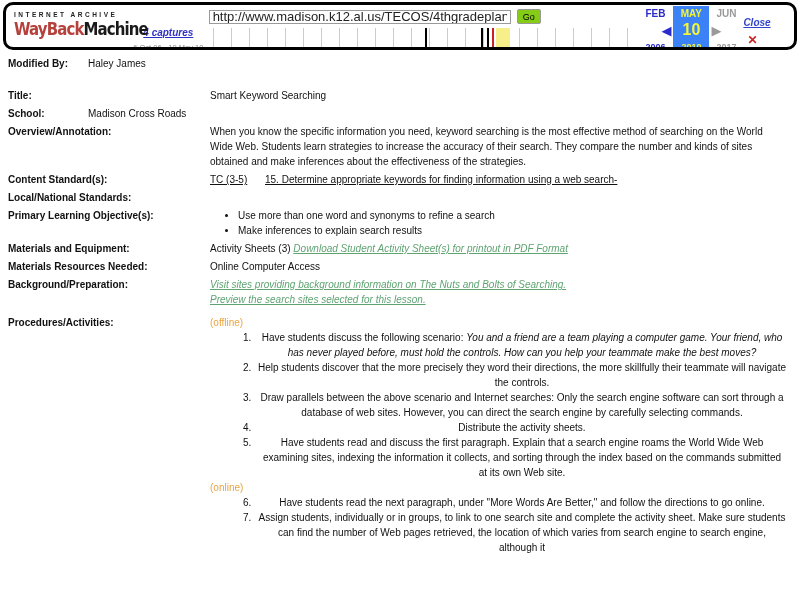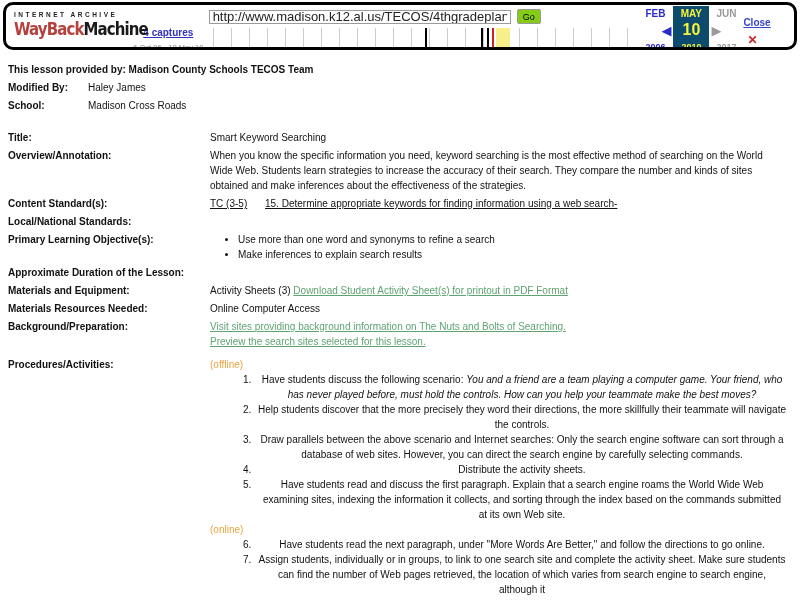--- a/index.html
+++ b/index.html
@@ -36,21 +36,21 @@
   .tick { position:absolute; top:0; bottom:0; width:2px; background:#000; cursor:pointer; }
   .tick.red { background:#cc2222; }
   .band { position:absolute; top:0; bottom:0; left:287px; width:14px; background:#f7f08a; }
 
   .wb-datenav { display:grid; grid-template-columns:36px 36px 34px;
                 grid-template-rows:14px 20px 13px; margin-left:4px; margin-top:1px;
                 text-align:center; align-items:center; }
   .dn { font-size:10px; font-weight:bold; }
   .dn.prev { color:#2b2bcc; }
   .dn.next { color:#9a9a9a; }
-  .dn.cur  { color:#f5f53a; background:#0c4a6e; height:100%; display:flex;
+  .dn.cur  { color:#f5f53a; background:#3b82f6; height:100%; display:flex;
              align-items:center; justify-content:center; }
   .dn.year { font-size:9px; }
   .dn.day  { font-size:16px; }
   .arrow { font-size:13px; line-height:1; cursor:pointer; }
   .arrow.left { color:#2b2bcc; text-align:right; padding-right:2px; }
   .arrow.right{ color:#9a9a9a; text-align:left; padding-left:2px; }
 
   .wb-links { margin-left:auto; padding:7px 10px 6px 0; display:flex; flex-direction:column;
               justify-content:space-between; align-items:flex-end; }
   .wb-links .lnk { font-size:10px; font-weight:bold; color:#3344cc;
@@ -68,21 +68,21 @@
   .gap-md { margin-top:8px; }
   .glink { color:#5ea371; text-decoration:underline; cursor:pointer; display:inline; }
   .tag { color:#eaa43f; }
   ul.objectives { list-style:disc outside; padding-left:28px; }
   ol.steps { list-style:decimal outside; padding-left:44px; }
   ol.steps li { padding-left:4px;text-align:center; }
   .ital { font-style:italic; }
   .standard { display:flex;text-decoration:underline; }
   .standard .code { width:55px; flex:none; }
 
-  a { color:inherit; }
+  a { color:inherit;font-style:italic; }
 </style>
 </head>
 <body>
 
 <div class="wb-frame">
 
   <div class="wb-logo">
     <div class="arc">INTERNET ARCHIVE</div>
     <div class="wb-brand">
       <span class="red">WayBack</span><span class="blk">Machine</span>
@@ -127,40 +127,34 @@
       <a class="lnk">Close</a><span class="x-icon">✕</span>
     </div>
     <div>
       
     </div>
   </div>
 </div>
 
 <div class="content">
 
-  <div class="row meta" style="margin-top:6px">
-    <span class="label" style="grid-column:1 / span 2">
-      <span>This lesson provided by:</span>
-      <span>Madison County Schools TECOS Team</span>
-    </span>
-  </div>
 
   <div class="row meta">
     <span class="label">Modified By:</span>
     <span>Haley James</span>
   </div>
 
+  <div class="row gap-lg">
+    <span class="label">Title:</span>
+    <span>Smart Keyword Searching</span>
+  </div>
+
   <div class="row meta">
     <span class="label">School:</span>
     <span>Madison Cross Roads</span>
-  </div>
-
-  <div class="row gap-lg">
-    <span class="label">Title:</span>
-    <span>Smart Keyword Searching</span>
   </div>
 
   <div class="row">
     <span class="label">Overview/Annotation:</span>
     <span>When you know the specific information you need, keyword searching is the most effective method of searching on the World Wide Web. Students learn strategies to increase the accuracy of their search. They compare the number and kinds of sites obtained and make inferences about the effectiveness of the strategies.</span>
   </div>
 
   <div class="row">
     <span class="label">Content Standard(s):</span>
     <span class="standard">
@@ -176,24 +170,20 @@
 
   <div class="row">
     <span class="label">Primary Learning Objective(s):</span>
     <ul class="objectives">
       <li>Use more than one word and synonyms to refine a search</li>
       <li>Make inferences to explain search results</li>
     </ul>
   </div>
 
 
-  <div class="row">
-    <span class="label">Approximate Duration of the Lesson:</span>
-    <span></span>
-  </div>
 
   <div class="row">
     <span class="label">Materials and Equipment:</span>
     <span>
       <span>Activity Sheets (3) </span>
       <a class="glink">Download Student Activity Sheet(s) for printout in PDF Format</a>
     </span>
   </div>
 
   <div class="row">

